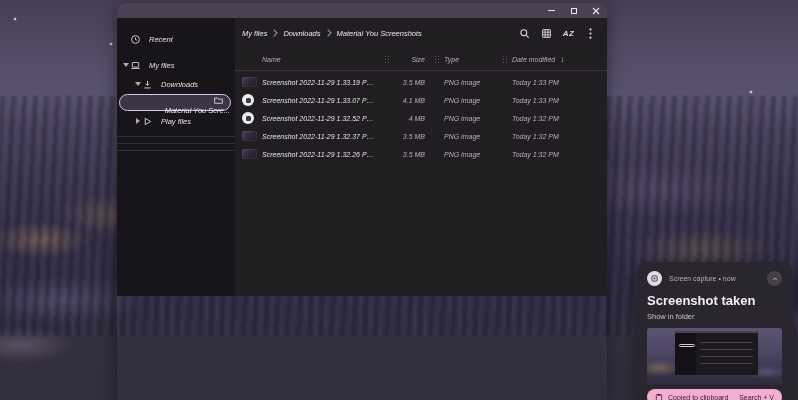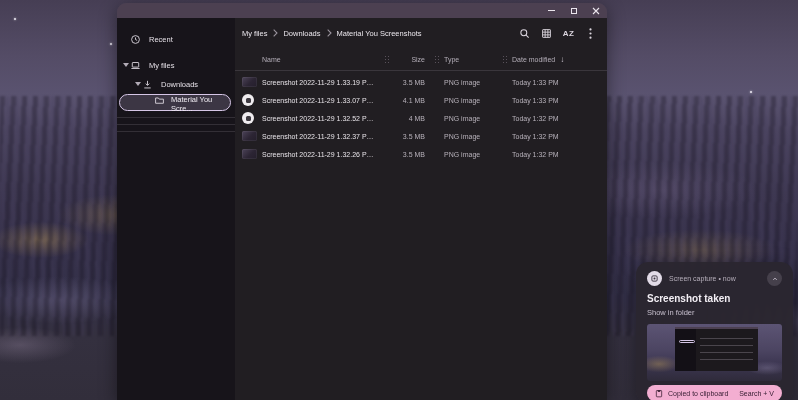--- a/index.html
+++ b/index.html
@@ -32,39 +32,39 @@
   .window { position:absolute; left:117px; top:3px; width:490px; height:397px;
     border-radius:9px 9px 0 0; overflow:hidden; box-shadow:0 4px 18px rgba(0,0,0,.45); }
   .titlebar { height:15px; background:#4c4051; display:flex; align-items:center;
     justify-content:flex-end; padding-right:7px; gap:13px; }
   .winctl { width:9px; height:9px; display:flex; align-items:center; justify-content:center;
     cursor:default; }
   .winctl .bar { width:7px; height:1px; background:#eae5ec; }
   .winctl .sq { width:6px; height:6px; border:1px solid #eae5ec; }
   .winctl svg { display:block; }
 
-  .win-body { display:flex; height:382px; background:#211e22; }
+  .win-body { display:flex; height:278px; background:#211e22;font-style:italic; }
 
   
   .sidebar { width:118px; background:#17141a; padding-top:10px; flex:none; }
   .sb-item { display:flex; align-items:center; height:20px; color:#e4dfe6;
     font-size:7.5px; cursor:default; }
   .sb-item .caret { width:9px; display:flex; justify-content:center; flex:none; }
   .caret-down { width:0; height:0; border-left:3px solid transparent;
     border-right:3px solid transparent; border-top:4px solid #b2abb6; }
   .caret-right { width:0; height:0; border-top:3px solid transparent;
     border-bottom:3px solid transparent; border-left:4px solid #b2abb6; }
   .sb-icon { width:11px; height:11px; flex:none; margin-right:8px; color:#d9d3dc;
     display:flex; align-items:center; }
   .sb-icon svg { width:11px; height:11px; }
   .lv0 { padding-left:4px; }
   .lv1 { padding-left:16px; height:18px; }
   .pill { margin:1px 4px 1px 2px; height:17px; border:1px solid #d6c6e6; border-radius:9px;
-    background:#3c3644; padding-left:34px; display:flex; align-items:flex-start;
-    color:#f0ecf2; font-size:7.5px; cursor:default; }
+    background:#3c3644; padding-left:34px; display:flex; align-items:flex-end;
+    color:#f0ecf2; font-size:7.5px; cursor:default;flex-direction:column; }
   .pill .sb-icon { margin-right:6px; }
   .sb-divider { height:1px; background:#332f36; margin:6px 0; }
 
   
   .main { flex:1; display:flex; flex-direction:column; min-width:0; }
   .toolbar { height:30px; display:flex; align-items:center; padding:0 10px 0 7px; }
   .breadcrumb { display:flex; align-items:center; gap:5px; flex:1; min-width:0; }
   .crumb { color:#eae6ec; font-size:7.5px; white-space:nowrap; cursor:default; }
   .crumb-sep { color:#9a939d; display:flex; }
   .tool-icons { display:flex; align-items:center; gap:9px; color:#dcd6df; }
@@ -101,21 +101,21 @@
   
   .notif { position:absolute; left:636px; top:262px; width:157px; height:141px;
     background:rgba(42,38,47,.97); border-radius:12px; padding:9px 11px 5px 11px;
     box-shadow:0 6px 20px rgba(0,0,0,.4); }
   .notif-head { display:flex; align-items:center; gap:7px; }
   .app-badge { width:15px; height:15px; border-radius:50%; background:#e2dbe8; flex:none;
     display:flex; align-items:center; justify-content:center; color:#39333f; }
   .notif-meta { font-size:7px; color:#b5aeba; flex:1; white-space:nowrap; }
   .collapse-btn { width:15px; height:15px; border-radius:50%; background:#45404b; flex:none;
     display:flex; align-items:center; justify-content:center; color:#d9d1de; cursor:default; }
-  .notif-title { margin-top:7px; font-size:10px; font-weight:bold; color:#f3eff5; }
+  .notif-title { margin-top:7px; font-size:13px; font-weight:bold; color:#f3eff5; }
   .notif-action { margin-top:4px; font-size:7.5px; color:#c6bfcd; cursor:default; }
   .shot { margin-top:7px; width:135px; height:57px; border-radius:3px; position:relative;
     overflow:hidden;
     background:
       radial-gradient(ellipse 30px 12px at 12px 40px, rgba(165,138,88,.5), transparent 70%),
       radial-gradient(ellipse 30px 10px at 120px 44px, rgba(150,140,175,.35), transparent 70%),
       linear-gradient(180deg,#5c5474 0%,#4c4562 45%,#3b3550 72%,#2f2b3a 100%); }
   .mini-window { position:absolute; left:21%; top:6%; width:61%; height:76%;
     background:#1c191d; border-radius:1px; }
   .mini-titlebar { height:2px; background:#4c4051; }
@@ -199,20 +199,31 @@
         <div class="pill">
           <span class="sb-icon">
             <svg viewBox="0 0 24 24" fill="none" stroke="currentColor" stroke-width="2">
                 <path d="M3.5 6.5h6l2 2.5h9v9h-17z"></path>
               </svg>
           </span>
           <span>Material You Scre...</span>
         </div>
 
 
+        <div class="sb-item lv1">
+          <span class="caret">
+              <i class="caret-right"></i>
+            </span>
+          <span class="sb-icon">
+            <svg viewBox="0 0 24 24" fill="none" stroke="currentColor" stroke-width="2">
+                <path d="M7 5l12 7-12 7z"></path>
+              </svg>
+          </span>
+          <span>Play files</span>
+        </div>
 
         <div class="sb-divider"></div>
 
 
         <div class="sb-divider"></div>
 
 
         <div class="sb-divider"></div>
 
       </div>

